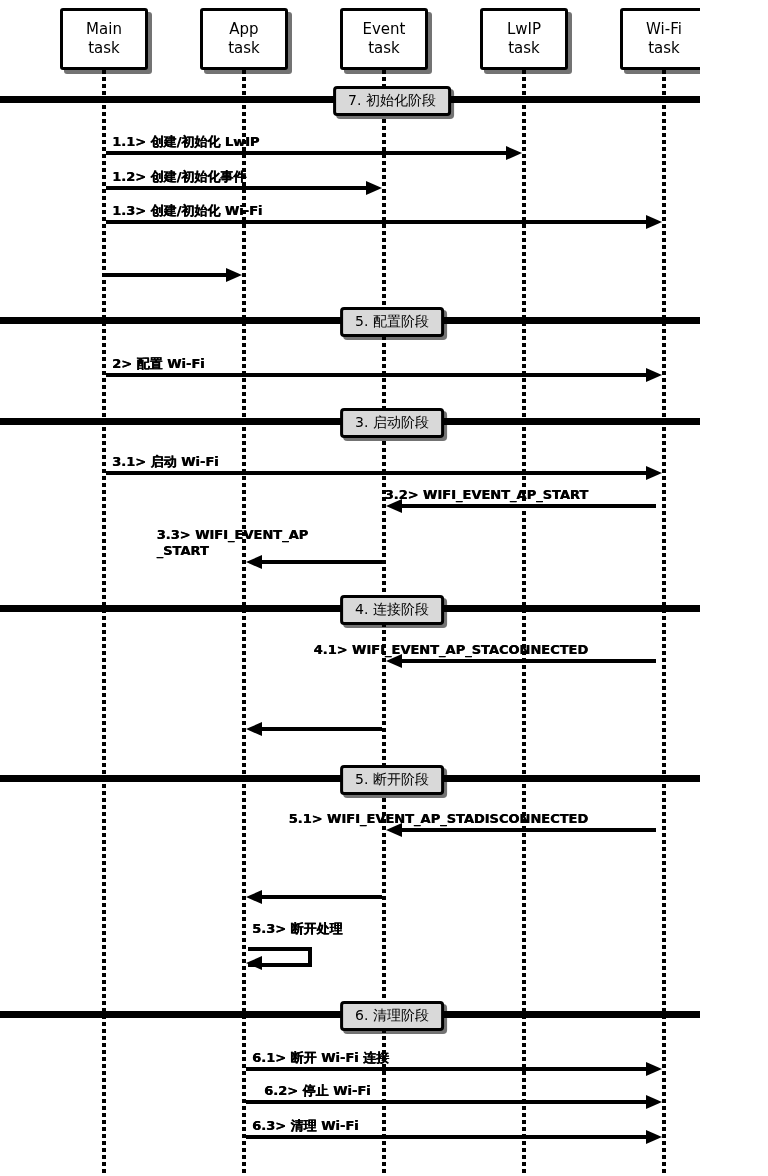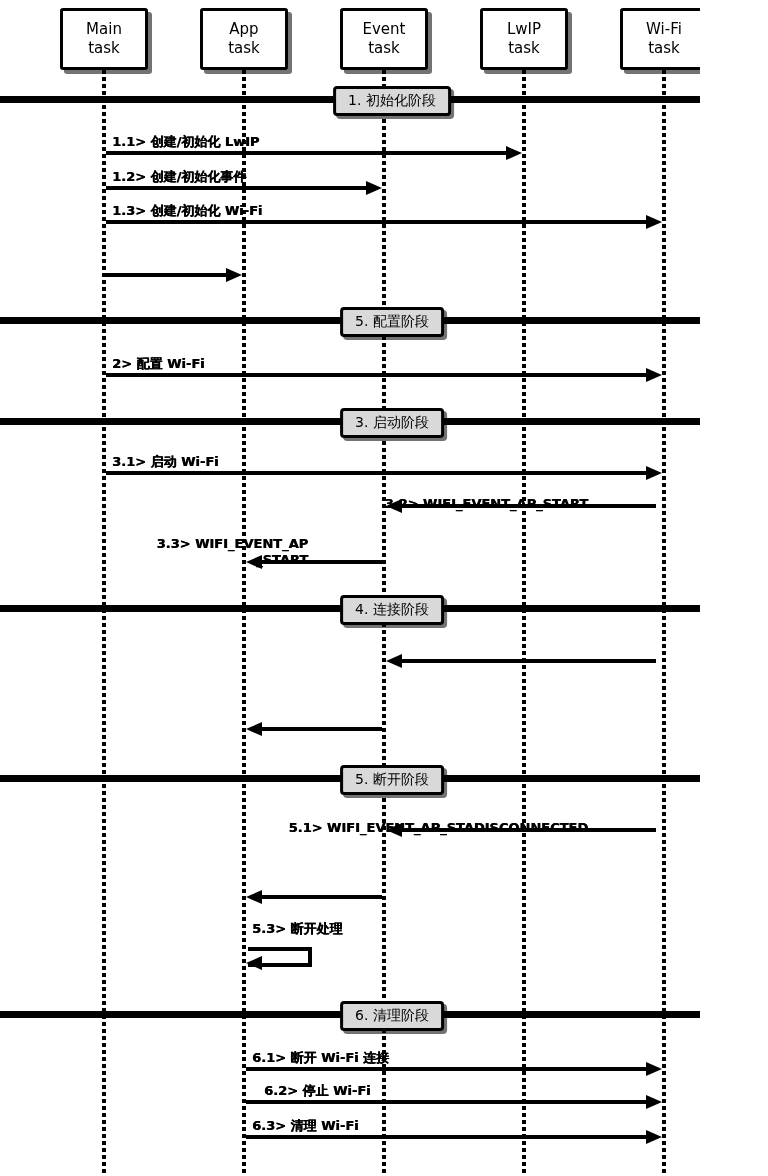--- a/index.html
+++ b/index.html
@@ -10,21 +10,21 @@
          justify-content:center;text-align:center;font-size:15px;line-height:1.3;white-space:pre-line;}
   .lifeline{position:absolute;top:70px;height:1106px;width:4px;
             background-image:repeating-linear-gradient(to bottom,#000 0 4px,transparent 4px 7px);}
   .phase-bar{position:absolute;left:0;width:768px;height:7px;background:#000;}
   .phase-label{position:absolute;left:392px;transform:translateX(-50%);height:22px;padding:1px 12px;
                background:#d9d9d9;border:3px solid #000;border-radius:4px;
                box-shadow:3px 3px 0 rgba(0,0,0,.55);display:flex;align-items:center;
                font-size:14px;white-space:nowrap;z-index:3;}
   .msg-label{position:absolute;font-size:13px;font-weight:800;line-height:16px;white-space:pre-line;
              text-shadow:0.5px 0 #000;z-index:2;}
-  .msg-label.right{text-align:right;margin-top:9px;}
+  .msg-label.right{}
   .msg-line{position:absolute;height:4px;background:#000;z-index:1;}
   .head{position:absolute;width:0;height:0;border-style:solid;z-index:1;}
   .head.r{border-width:7px 0 7px 16px;border-color:transparent transparent transparent #000;}
   .head.l{border-width:7px 16px 7px 0;border-color:transparent #000 transparent transparent;}
   .self-loop{position:absolute;width:60px;height:12px;border:4px solid #000;border-left:none;z-index:1;}
 </style>
 </head>
 <body>
 
 <div class="canvas">
@@ -40,21 +40,21 @@
   <div class="actor" style="left:620px">Wi-Fi
 task</div>
 
   <div class="lifeline" style="left:102px"></div>
   <div class="lifeline" style="left:242px"></div>
   <div class="lifeline" style="left:382px"></div>
   <div class="lifeline" style="left:522px"></div>
   <div class="lifeline" style="left:662px"></div>
 
   <div class="phase-bar" style="top:96px"></div>
-  <div class="phase-label" style="top:86px">1. 初始化阶段</div>
+  <div class="phase-label" style="top:86px">7. 初始化阶段</div>
 
   <div class="phase-bar" style="top:317px"></div>
   <div class="phase-label" style="top:307px">5. 配置阶段</div>
 
   <div class="phase-bar" style="top:418px"></div>
   <div class="phase-label" style="top:408px">3. 启动阶段</div>
 
   <div class="phase-bar" style="top:605px"></div>
   <div class="phase-label" style="top:595px">4. 连接阶段</div>
 
@@ -89,20 +89,21 @@
 
   <div class="msg-label right" style="right:112px;top:487px">3.2&gt; WIFI_EVENT_AP_START</div>
   <div class="msg-line" style="left:399px;top:504px;width:257px"></div>
   <div class="head l" style="left:386px;top:499px"></div>
 
   <div class="msg-label right" style="right:392px;top:527px">3.3&gt; WIFI_EVENT_AP
 _START</div>
   <div class="msg-line" style="left:259px;top:560px;width:123px"></div>
   <div class="head l" style="left:246px;top:555px"></div>
 
+  <div class="msg-label right" style="right:112px;top:642px">4.1&gt; WIFI_EVENT_AP_STACONNECTED</div>
   <div class="msg-line" style="left:399px;top:659px;width:257px"></div>
   <div class="head l" style="left:386px;top:654px"></div>
 
   <div class="msg-line" style="left:259px;top:727px;width:123px"></div>
   <div class="head l" style="left:246px;top:722px"></div>
 
   <div class="msg-label right" style="right:112px;top:811px">5.1&gt; WIFI_EVENT_AP_STADISCONNECTED</div>
   <div class="msg-line" style="left:399px;top:828px;width:257px"></div>
   <div class="head l" style="left:386px;top:823px"></div>
 

